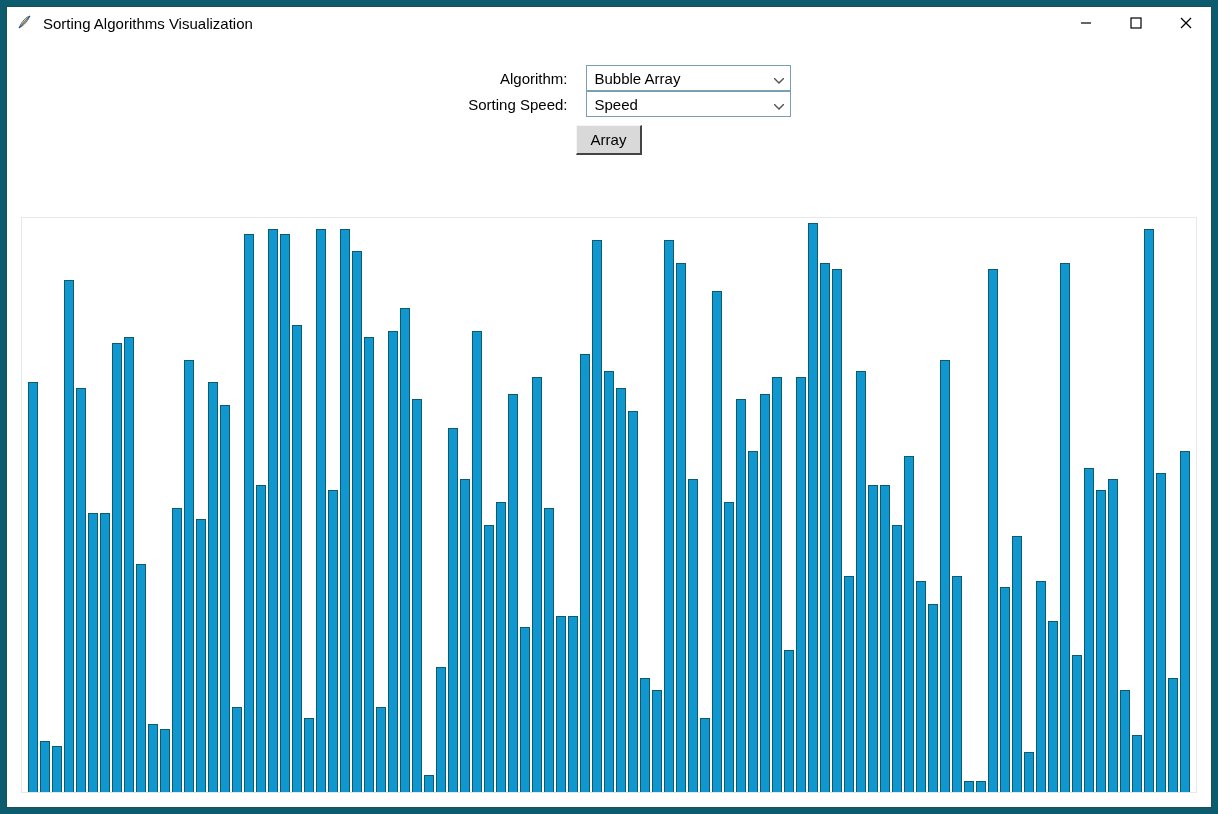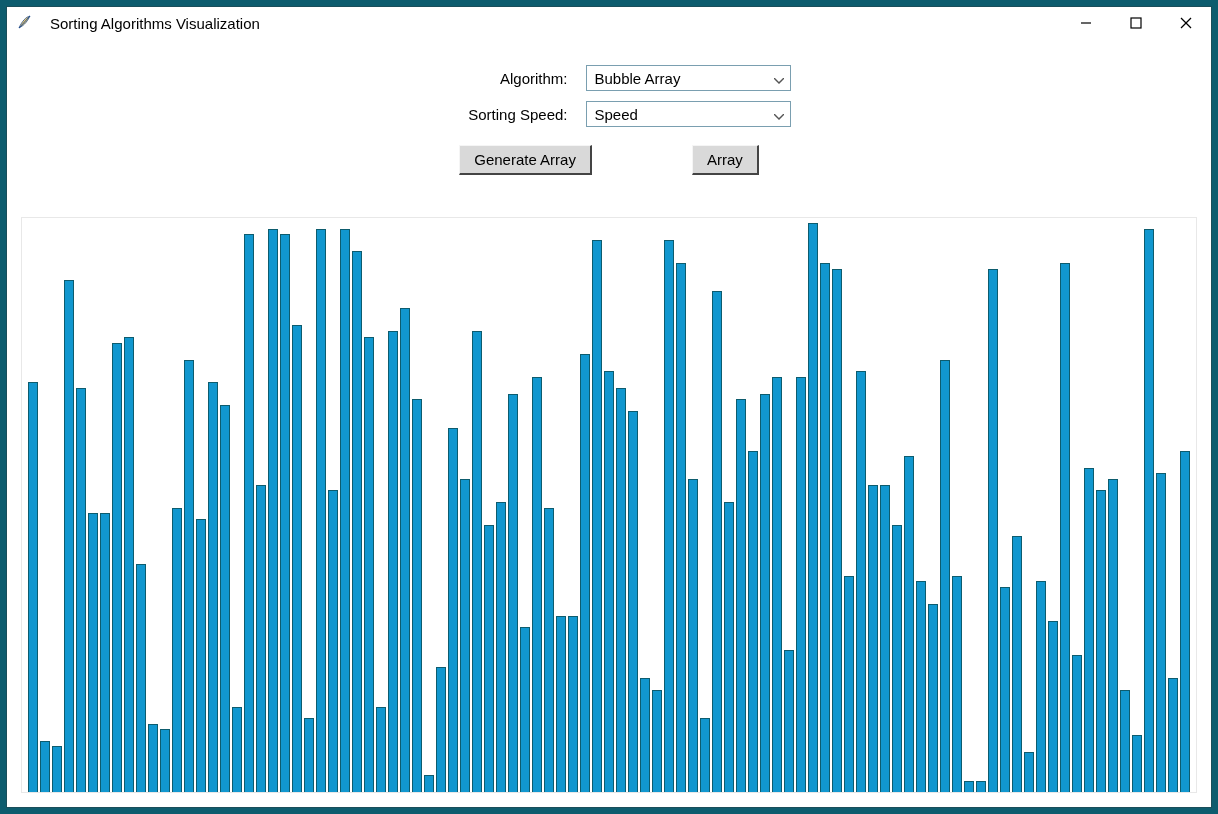--- a/index.html
+++ b/index.html
@@ -18,21 +18,20 @@
       width: 1206px; height: 802px;
       background: #fff;
       border: 1px solid #1a4e5a;
     }
     .titlebar {
       height: 32px;
       display: flex;
       align-items: center;
       padding: 0 0 0 8px;
       background: #fff;
-      gap: 7px;
     }
     .feather {
       width: 18px; height: 18px;
       margin-right: 10px;
       display: flex;
       align-items: center;
       justify-content: center;
     }
     .title-text {
       font-size: 15px;
@@ -50,21 +49,20 @@
       justify-content: center;
       font-family: "Segoe UI Symbol", sans-serif;
     }
     .win-btn svg { display: block; }
 
     .controls-area {
       padding: 26px 0 10px 0;
       display: flex;
       flex-direction: column;
       align-items: center;
-      gap: 10px;
     }
     .control-row {
       display: flex;
       align-items: center;
       justify-content: center;
       gap: 18px;
     }
     .label-text {
       width: 140px;
       text-align: right;
@@ -174,21 +172,20 @@
       <div class="combo">
         <span>Speed</span>
         <span class="chev">
           <svg width="10" height="6">
               <path d="M0 0 L5 5 L10 0" fill="none" stroke="#555" stroke-width="1.4"></path>
             </svg>
         </span>
       </div>
     </div>
     <div class="button-row">
-      <button class="tk-button">Generate Array</button>
       <button class="tk-button">Array</button>
     </div>
   </div>
 
   <div class="canvas-wrap">
     <div class="bars" id="bars">
         <div class="bar" style="height: 72%;"></div>
         <div class="bar" style="height: 9%;"></div>
         <div class="bar" style="height: 8%;"></div>
         <div class="bar" style="height: 90%;"></div>

